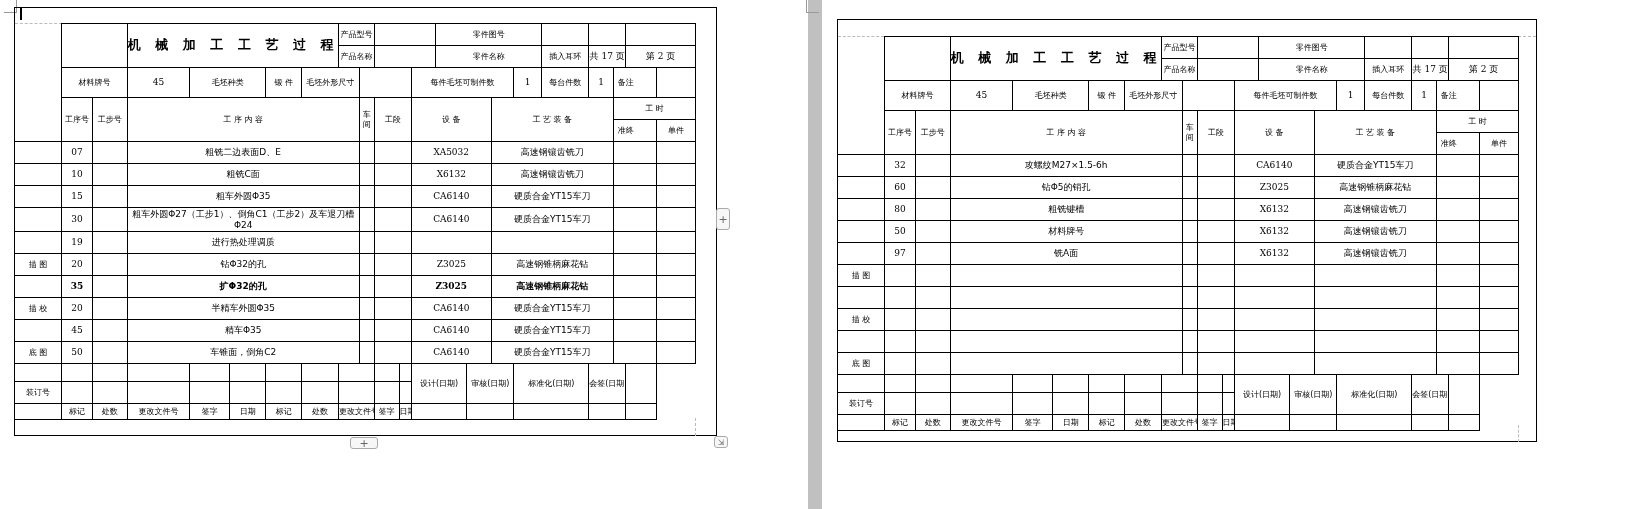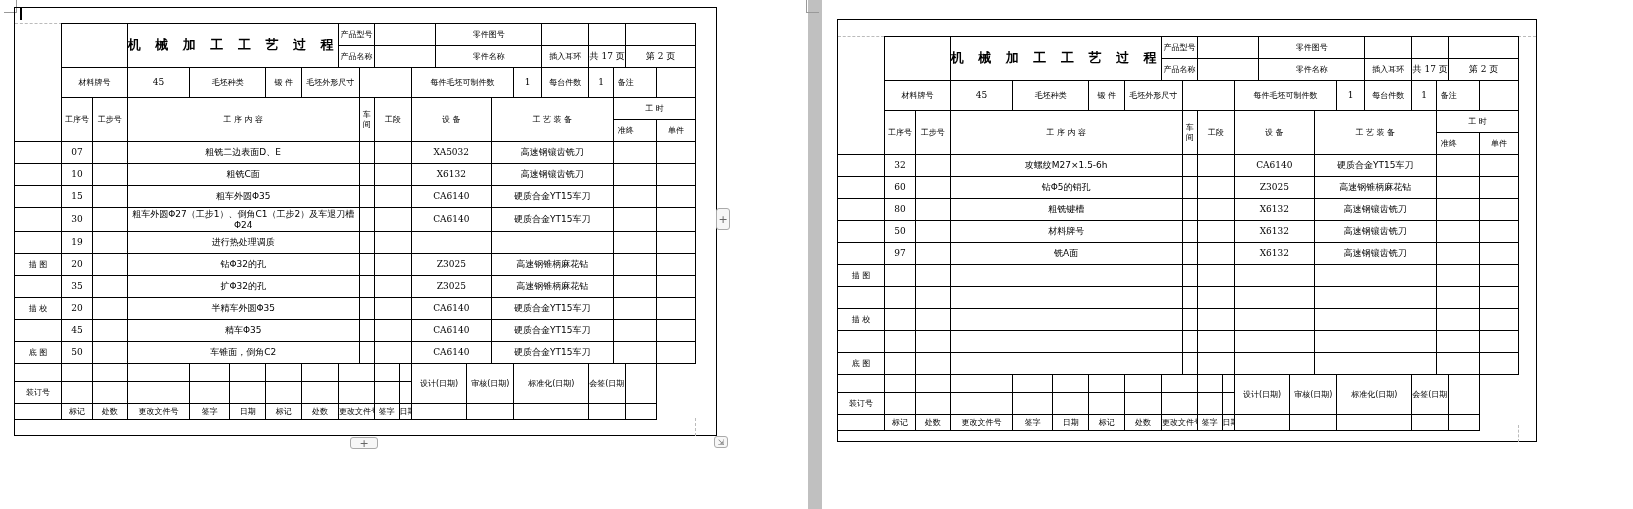--- a/index.html
+++ b/index.html
@@ -203,21 +203,21 @@
           <td class="data">20</td>
           <td></td>
           <td colspan="6" class="wrap">钻Φ32的孔</td>
           <td></td>
           <td colspan="2"></td>
           <td colspan="3" class="data">Z3025</td>
           <td colspan="5">高速钢锥柄麻花钻</td>
           <td colspan="2"></td>
           <td></td>
         </tr>
-        <tr style="height: 22px;">
+        <tr style="height: 22px; font-weight: bold;">
           <td class="lbl"></td>
           <td class="data">35</td>
           <td></td>
           <td colspan="6" class="wrap">扩Φ32的孔</td>
           <td></td>
           <td colspan="2"></td>
           <td colspan="3" class="data">Z3025</td>
           <td colspan="5">高速钢锥柄麻花钻</td>
           <td colspan="2"></td>
           <td></td>

